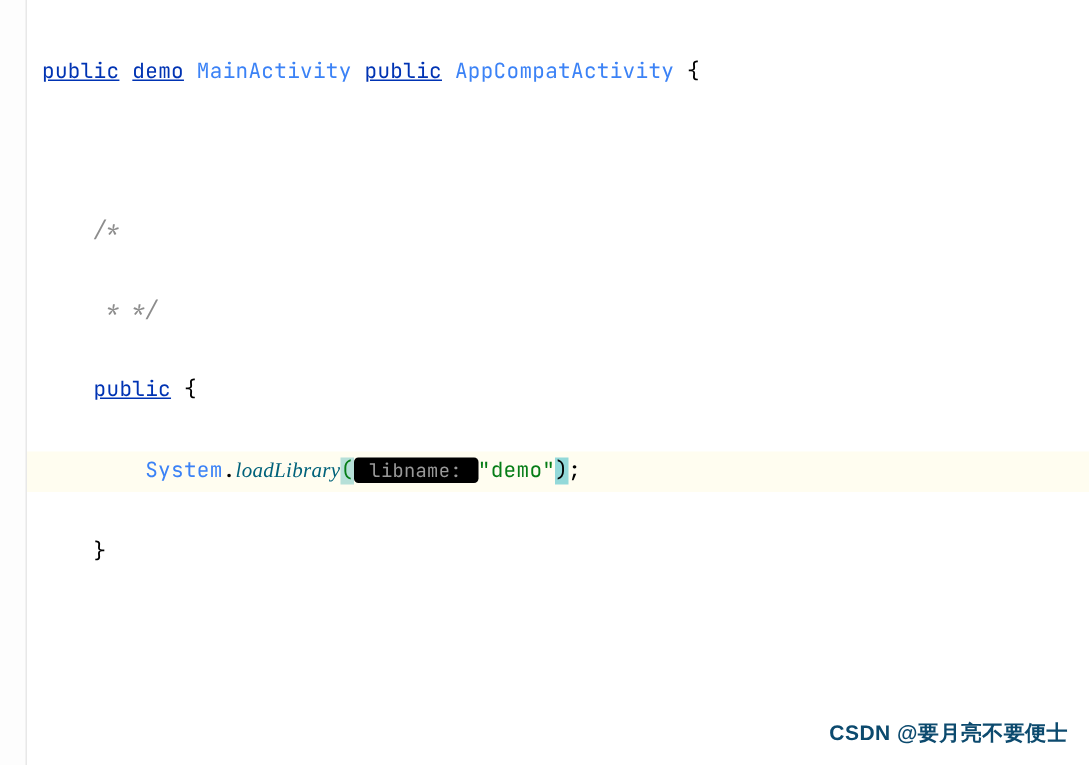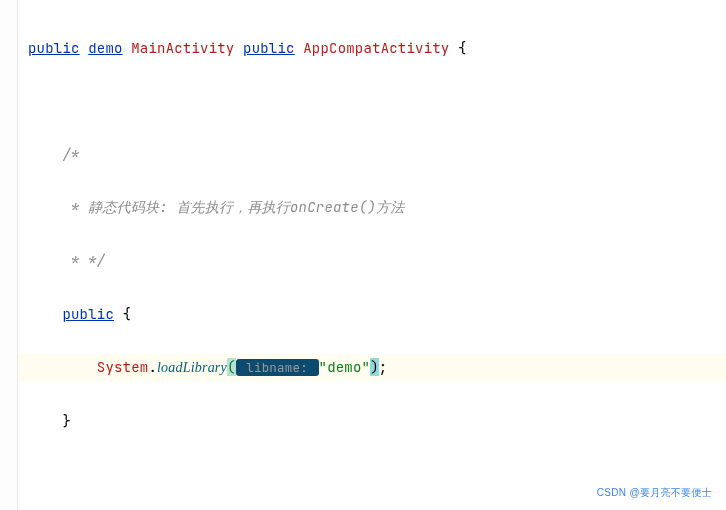--- a/index.html
+++ b/index.html
@@ -24,54 +24,54 @@
       background: #fdfdfd;
     }
     .code {
       padding-left: 28px;
       white-space: pre;
       letter-spacing: 0.2px;
     }
     .line { display: block; min-height: 1.9em; }
     .highlight-line { background: #fffdf0; display: block; margin-left: -28px; padding-left: 28px; }
     .kw { color: #0033b3; text-decoration: underline; }
-    .cls { color: #b91c1c; text-align: right; }
+    .cls { color: #3b82f6; text-align: right; }
     .comment { color: #8c8c8c; font-style: italic; }
     .method-i { color: #00627a; font-style: italic; font-family: Liberation Serif, serif; }
     .str { color: #067d17; }
     .hint {
       color: #999999;
-      background: #0c4a6e;
+      background: #000000;
       border-radius: 3px;
       padding: 0 3px;
       font-size: 12.5px;
       font-style: normal;
     }
     .caret-l { background: #b6e0d8; color: #067d17; }
     .caret-r { background: #93d9d9; }
     .watermark {
       position: absolute;
       right: 14px;
       bottom: 8px;
-      color: #3b82f6;
+      color: #0c4a6e;
       font-family: -apple-system, sans-serif;
-      font-size: 10px;
+      font-size: 14px;
       letter-spacing: 0.3px;
+      font-weight: bold;
     }
   </style>
 </head>
 <body>
 
 <div class="gutter"></div>
 
 <div class="code">
 <span class="line"><span class="kw">public</span> <span class="kw">demo</span> <span class="cls">MainActivity</span> <span class="kw">public</span> <span class="cls">AppCompatActivity</span><span> {</span></span>
 <span class="line"></span>
 <span class="line">    <span class="comment">/*</span></span>
-<span class="line">    <span class="comment"> * 静态代码块: 首先执行，再执行onCreate()方法</span></span>
 <span class="line">    <span class="comment"> * */</span></span>
 <span class="line">    <span class="kw">public</span><span> {</span></span>
 <span class="line highlight-line">        <span class="cls">System</span><span>.</span><span class="method-i">loadLibrary</span><span class="caret-l">(</span><span class="hint"> libname: </span><span class="str">"demo"</span><span class="caret-r">)</span><span>;</span></span>
 <span class="line">    <span>}</span></span>
 <span class="line"></span>
 
 
 
 
 

